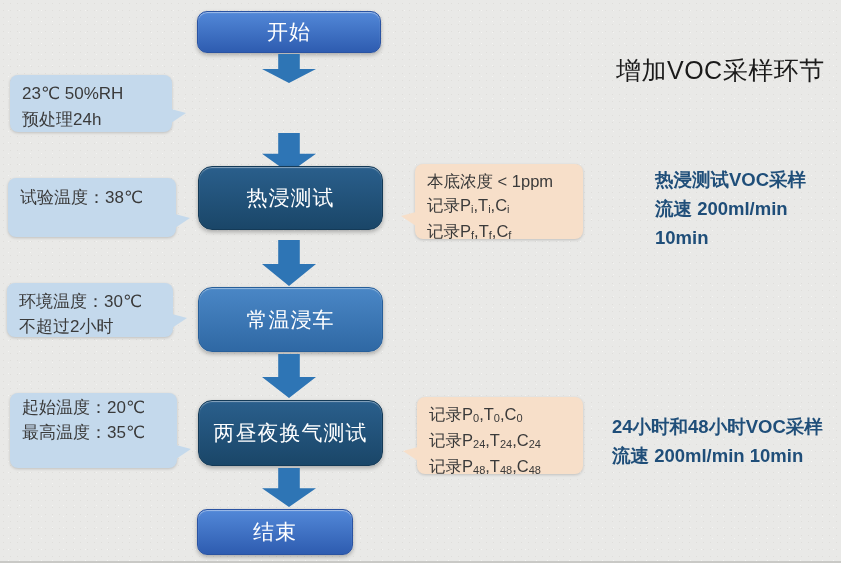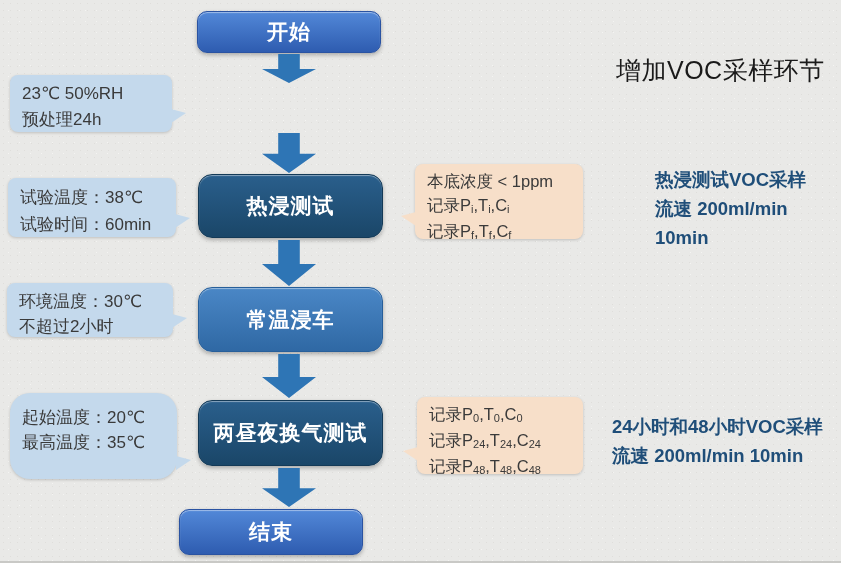--- a/index.html
+++ b/index.html
@@ -13,21 +13,21 @@
       radial-gradient(#dfdedb 0.6px, transparent 0.6px),
       radial-gradient(#f4f4f2 0.6px, transparent 0.6px);
     background-size:7px 7px, 11px 11px;
     background-position:0 0, 3px 5px;
     border-bottom:2px solid #c9c9c6;
   }
 
   
   .node {
     position:absolute; display:flex; align-items:center; justify-content:center;
-    color:#ffffff; font-weight:bold; text-align:center;
+    color:#ffffff; font-weight:normal; text-align:center;
     box-shadow:0 2px 4px rgba(0,0,0,0.28), inset 0 1px 1px rgba(255,255,255,0.45);
     letter-spacing:1px;
   }
   .node-blue {
     background:linear-gradient(#5288d8, #2e5cb0);
     border:1px solid #2a53a2; border-radius:10px; font-size:21px;
   }
   .node-medium {
     background:linear-gradient(#4a87c6, #2f68a4);
     border:1px solid #275f9a; border-radius:14px; font-size:21px;
@@ -74,61 +74,60 @@
 
   <div class="node node-blue" style="left:197px; top:11px; width:184px; height:42px;">
     <span>开始</span>
   </div>
 
   <div class="arrow" style="left:262px; top:54px; height:29px;"></div>
 
 
   <div class="arrow" style="left:262px; top:133px; height:40px;"></div>
 
-  <div class="node node-dark" style="left:198px; top:174px; width:185px; height:64px;">
+  <div class="node node-dark" style="left:198px; top:166px; width:185px; height:64px;">
     <span>热浸测试</span>
   </div>
 
   <div class="arrow" style="left:262px; top:240px; height:46px;"></div>
 
   <div class="node node-medium" style="left:198px; top:287px; width:185px; height:65px;">
     <span>常温浸车</span>
   </div>
 
   <div class="arrow" style="left:262px; top:354px; height:44px;"></div>
 
   <div class="node node-dark" style="left:198px; top:400px; width:185px; height:66px;">
     <span>两昼夜换气测试</span>
   </div>
 
   <div class="arrow" style="left:262px; top:468px; height:39px;"></div>
 
-  <div class="node node-blue" style="left:179px; top:509px; width:184px; height:46px;text-align:center;">
+  <div class="node node-blue" style="left:197px; top:509px; width:156px; height:46px;text-align:center;">
     <span>结束</span>
   </div>
 
   <div class="callout co-blue" style="left:10px; top:75px; width:162px; height:57px; line-height:26px;">
     <div>23℃ 50%RH</div>
     <div>预处理24h</div>
     <span class="tail-r"></span>
   </div>
 
   <div class="callout co-blue" style="left:8px; top:178px; width:168px; height:59px;">
     <div>试验温度：38℃</div>
-    <div>试验时间：60min</div>
     <span class="tail-r"></span>
   </div>
 
   <div class="callout co-blue" style="left:7px; top:283px; width:166px; height:54px; line-height:25px;">
     <div>环境温度：30℃</div>
     <div>不超过2小时</div>
     <span class="tail-r"></span>
   </div>
 
-  <div class="callout co-blue" style="left:10px; top:393px; width:167px; height:86px; line-height:25px; padding-top:12px;border-radius:20px;">
+  <div class="callout co-blue" style="left:10px; top:393px; width:167px; height:75px; line-height:25px; padding-top:2px;">
     <div>起始温度：20℃</div>
     <div>最高温度：35℃</div>
     <span class="tail-r"></span>
   </div>
 
   <div class="callout co-peach" style="left:415px; top:164px; width:168px; height:75px;">
     <div>本底浓度 &lt; 1ppm</div>
     <div><span>记录P</span><sub>i</sub><span>,T</span><sub>i</sub><span>,C</span><sub>i</sub></div>
     <div><span>记录P</span><sub>f</sub><span>,T</span><sub>f</sub><span>,C</span><sub>f</sub></div>
     <span class="tail-l"></span>

